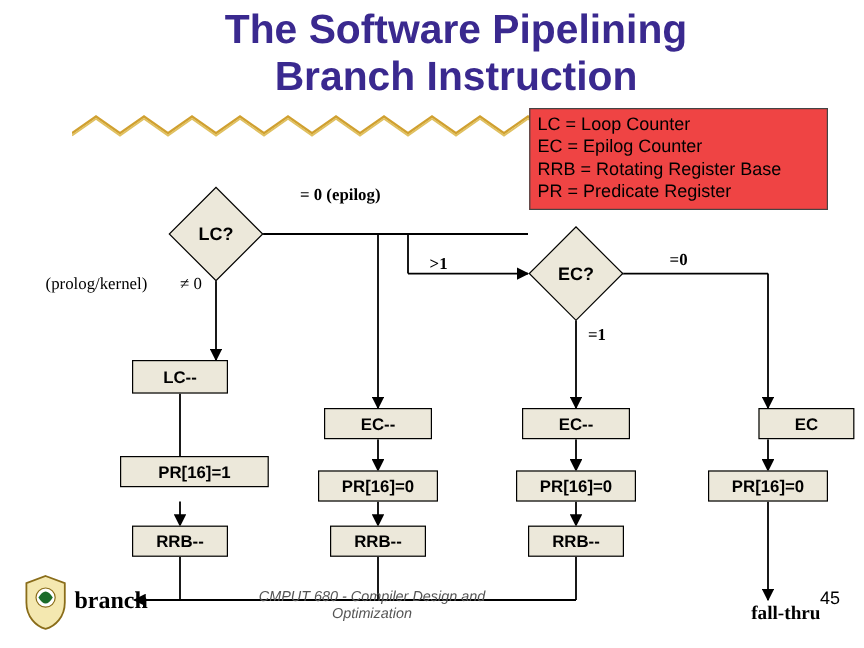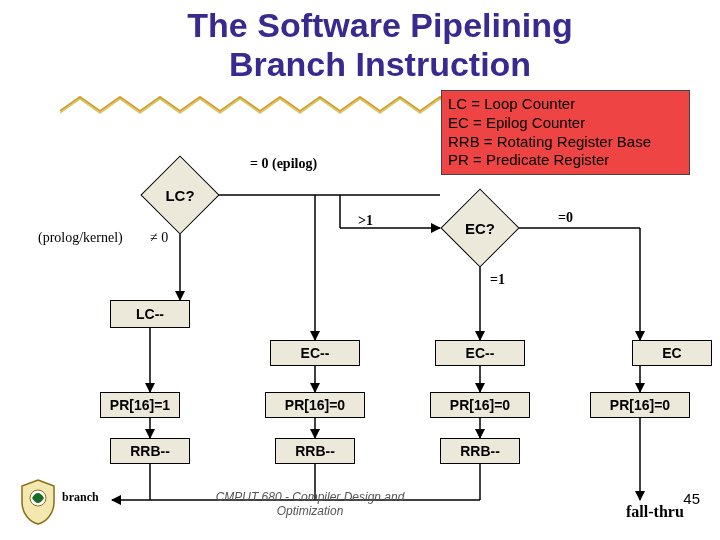--- a/index.html
+++ b/index.html
@@ -190,30 +190,30 @@
 <div class="tlabel" style="left:558px; top:210px; font-weight:bold;">=0</div>
 <div class="tlabel" style="left:490px; top:272px; font-weight:bold;">=1</div>
 <div class="tlabel" style="left:38px; top:230px;">(prolog/kernel)</div>
 <div class="tlabel" style="left:150px; top:230px; font-family:'Times New Roman',serif;">≠ 0</div>
 
 <div class="node" style="left:110px; top:300px; width:80px; height:28px;text-align:center;">LC--</div>
 <div class="node" style="left:270px; top:340px; width:90px; height:26px;">EC--</div>
 <div class="node" style="left:435px; top:340px; width:90px; height:26px;">EC--</div>
 <div class="node" style="left:632px; top:340px; width:80px; height:26px;">EC</div>
 
-<div class="node" style="left:100px; top:392px; width:80px; height:26px;">PR[16]=1</div>
+<div class="node" style="left:100px; top:380px; width:124px; height:26px;">PR[16]=1</div>
 <div class="node" style="left:265px; top:392px; width:100px; height:26px;">PR[16]=0</div>
 <div class="node" style="left:430px; top:392px; width:100px; height:26px;">PR[16]=0</div>
 <div class="node" style="left:590px; top:392px; width:100px; height:26px;">PR[16]=0</div>
 
 <div class="node" style="left:110px; top:438px; width:80px; height:26px;">RRB--</div>
 <div class="node" style="left:275px; top:438px; width:80px; height:26px;">RRB--</div>
 <div class="node" style="left:440px; top:438px; width:80px; height:26px;">RRB--</div>
 
-<div class="tlabel" style="left:62px; top:490px; font-weight:bold; font-family:'Times New Roman',serif; font-size:12px;">branch</div>
+<div class="tlabel" style="left:62px; top:490px; font-weight:bold; font-family:'Times New Roman',serif; font-size:20px;">branch</div>
 <div class="tlabel" style="left:586px; top:503px; font-weight:bold; font-family:'Times New Roman',serif; font-size:16px;margin-left:40px;">fall-thru</div>
 
 <div class="footer">CMPUT 680 - Compiler Design and Optimization</div>
 <div class="pagenum">45</div>
 
 <svg class="crest" viewBox="0 0 40 48">
   <path d="M20 2 L36 8 V24 C36 36 28 44 20 46 C12 44 4 36 4 24 V8 Z" fill="#f4e8b0" stroke="#8a6d1a" stroke-width="1.5"></path>
   <circle cx="20" cy="20" r="8" fill="#fff" stroke="#8a6d1a"></circle>
   <path d="M14 20 Q20 10 26 20 Q20 30 14 20" fill="#1a6b2a"></path>
 </svg>

